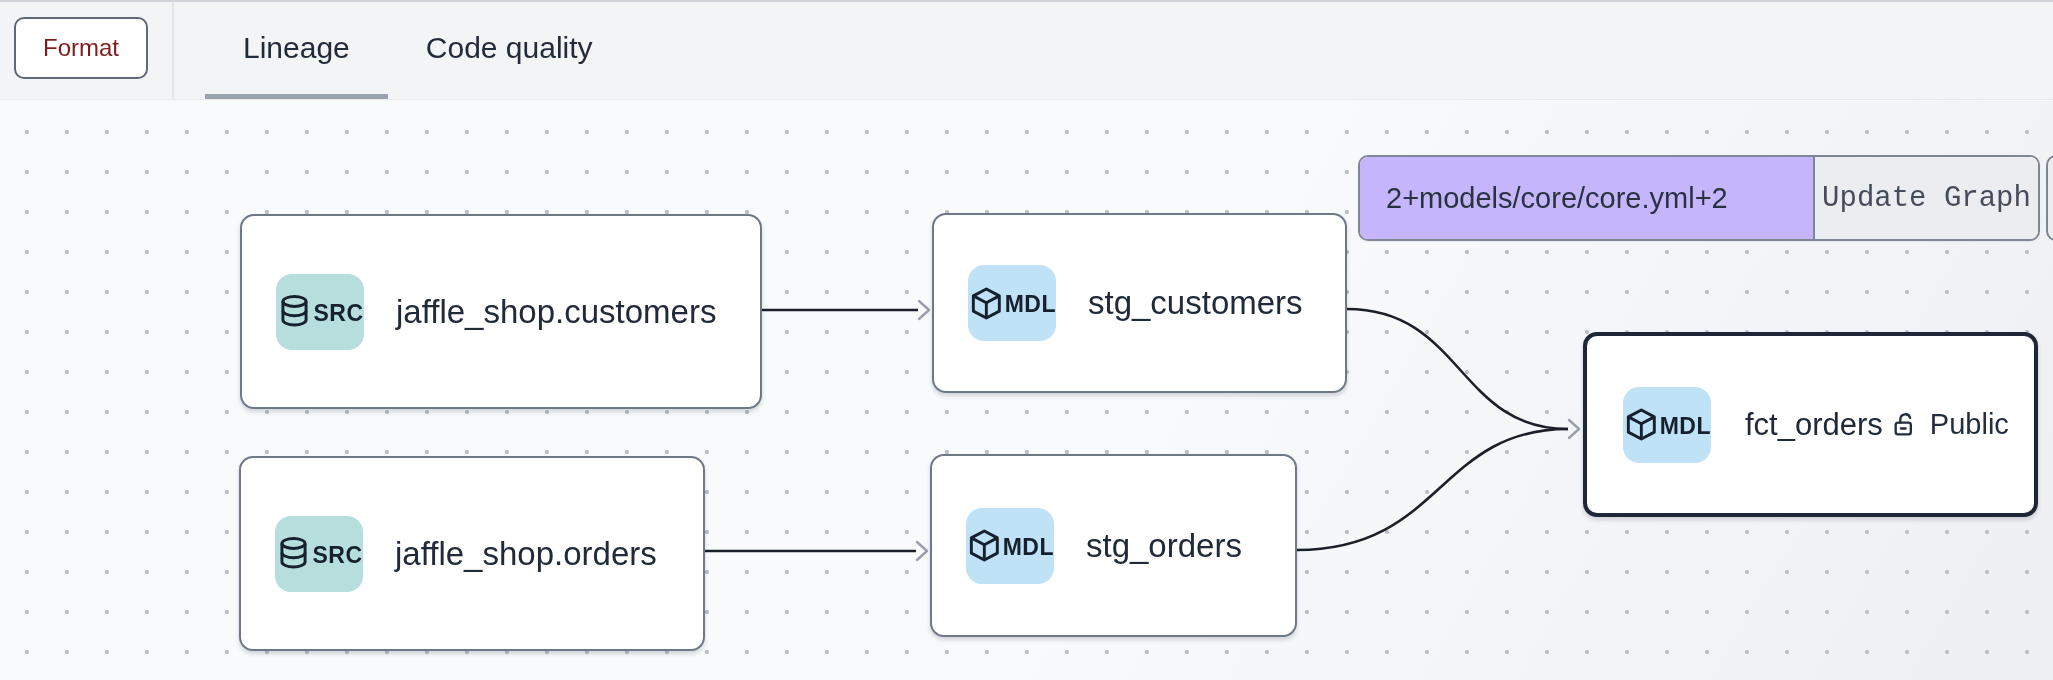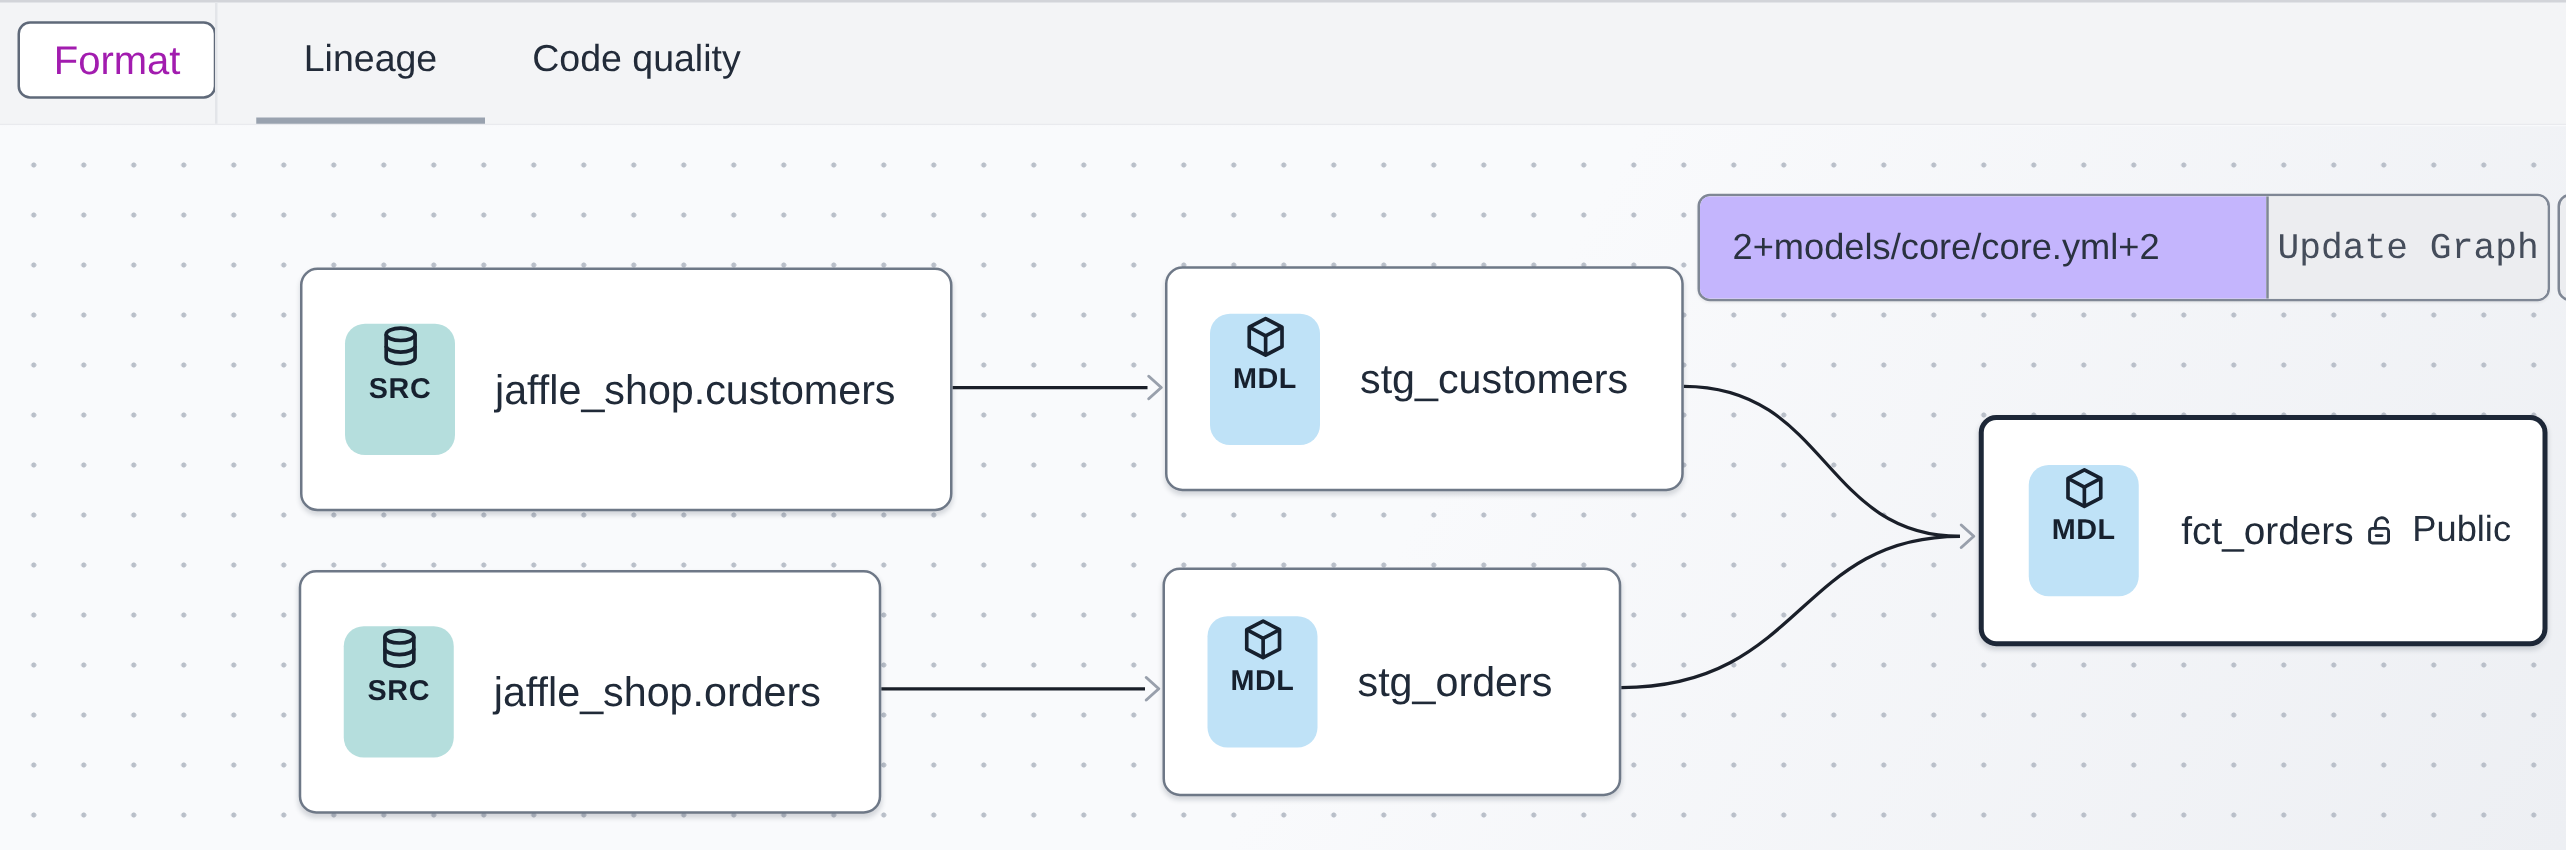--- a/index.html
+++ b/index.html
@@ -8,21 +8,21 @@
 
   
   .topbar{
     position:absolute;left:0;top:0;width:2053px;height:100px;
     background:#f3f4f6;border-top:2px solid #d2d4d9;border-bottom:1px solid #e9eaee;
     box-sizing:border-box;z-index:5;
   }
   .format-btn{
     position:absolute;left:14px;top:15px;height:62px;padding:0 27px;
     background:#ffffff;border:2px solid #5f6979;border-radius:10px;
-    font-size:32px;color:#a21caf;display:flex;align-items:center;cursor:pointer;
+    font-size:24px;color:#7f1d1d;display:flex;align-items:center;cursor:pointer;
   }
   .topbar-divider{position:absolute;left:172px;top:0;width:2px;height:100%;background:#e3e5e9;}
   .tabs{position:absolute;left:205px;top:0;height:100%;display:flex;}
   .tab{
     display:flex;align-items:center;padding:0 38px;font-size:30px;color:#222b39;
     box-sizing:border-box;height:100%;cursor:pointer;border-bottom:5px solid transparent;
   }
   .tab.active{border-bottom:5px solid #99a2af;}
 
   
@@ -37,22 +37,22 @@
   .edges{position:absolute;left:0;top:0;width:2053px;height:680px;pointer-events:none;z-index:1;}
 
   
   .node{
     position:absolute;background:#ffffff;border:2px solid #6e7887;border-radius:14px;
     display:flex;align-items:center;box-sizing:border-box;z-index:2;
     box-shadow:0 3px 4px rgba(40,48,66,.18);cursor:pointer;
   }
   .node.selected{border:4px solid #1d2737;}
   .badge{
-    width:88px;height:105px;border-radius:16px;flex:0 0 auto;
-    display:flex;flex-direction:column;align-items:center;
+    width:88px;height:76px;border-radius:16px;flex:0 0 auto;
+    display:flex;flex-direction:row;align-items:center;justify-content:center;
     margin-left:34px;
   }
   .node.selected .badge{margin-left:36px;}
   .badge.src{background:#b5dedd;}
   .badge.mdl{background:#bfe2f7;}
   .badge .glyph{width:37px;height:37px;display:block;}
   .badge .badge-label{font-size:23px;font-weight:600;color:#16202e;line-height:1;margin-top:3px;letter-spacing:.5px;}
   .node-label{font-size:33px;color:#202a38;margin-left:32px;white-space:nowrap;text-align:right;}
   .node-text-col{display:flex;flex-direction:row;margin-left:34px;gap:8px;}
   .node-title{font-size:31px;color:#202a38;white-space:nowrap;}

